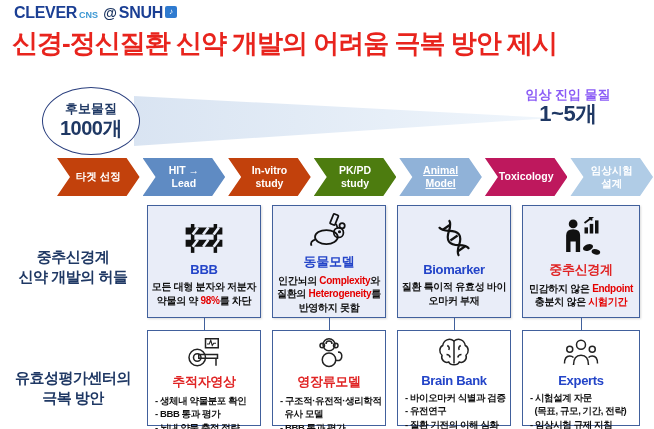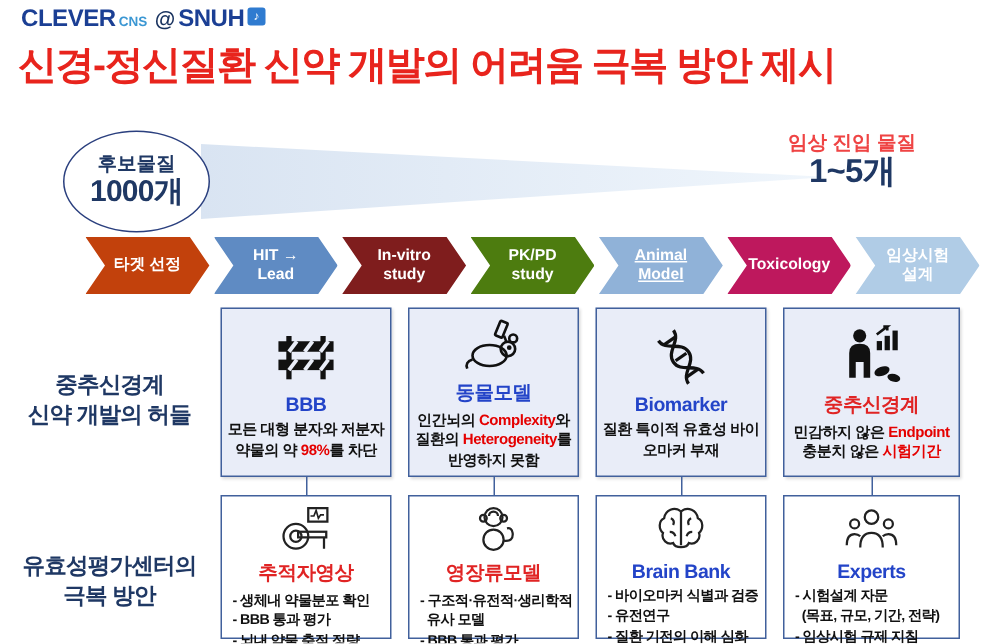--- a/index.html
+++ b/index.html
@@ -20,21 +20,21 @@
               color:#e8241d;letter-spacing:-1px;white-space:nowrap;}
 
   
   .cone{position:absolute;left:128px;top:92px;width:436px;height:60px;}
   .ellipse{position:absolute;left:42px;top:87px;width:96px;height:66px;border:1.5px solid #2a3f7e;
            border-radius:50%;background:#fff;display:flex;flex-direction:column;align-items:center;
            justify-content:center;line-height:1.15;}
   .ellipse .l1{font-size:13px;font-weight:bold;color:#1f3864;}
   .ellipse .l2{font-size:20px;font-weight:bold;color:#1f3864;letter-spacing:-0.5px;}
   .clinical{position:absolute;right:26px;top:88px;width:120px;text-align:center;line-height:1.1;}
-  .clinical .l1{font-size:13px;font-weight:bold;color:#ef4444;}
+  .clinical .l1{font-size:13px;font-weight:bold;color:#8b5cf6;}
   .clinical .l2{font-size:22px;font-weight:bold;color:#1f3864;letter-spacing:-0.5px;}
 
   
   .pipeline{position:absolute;left:57px;top:158px;width:596px;height:38px;display:flex;gap:3px;}
   .chev{flex:1;clip-path:polygon(0 0,calc(100% - 13px) 0,100% 50%,calc(100% - 13px) 100%,0 100%,13px 50%);
         display:flex;flex-direction:column;align-items:center;justify-content:center;
         color:#fff;font-size:10.5px;font-weight:bold;line-height:1.25;text-align:center;}
 
   
   .rowlabel{position:absolute;left:0;width:146px;text-align:center;color:#1f3864;
@@ -99,21 +99,21 @@
 
   <div class="pipeline">
     <div class="chev" style="background: #c2410c;">
       <span>타겟 선정</span>
       <span></span>
     </div>
     <div class="chev" style="background: rgb(95, 139, 195);">
       <span>HIT →</span>
       <span>Lead</span>
     </div>
-    <div class="chev" style="background: #7f1d1d;">
+    <div class="chev" style="background: #c2410c;">
       <span>In-vitro</span>
       <span>study</span>
     </div>
     <div class="chev" style="background: #4d7c0f;">
       <span>PK/PD</span>
       <span>study</span>
     </div>
     <div class="chev" style="background: rgb(144, 178, 216); text-decoration: underline;">
       <span>Animal</span>
       <span>Model</span>

